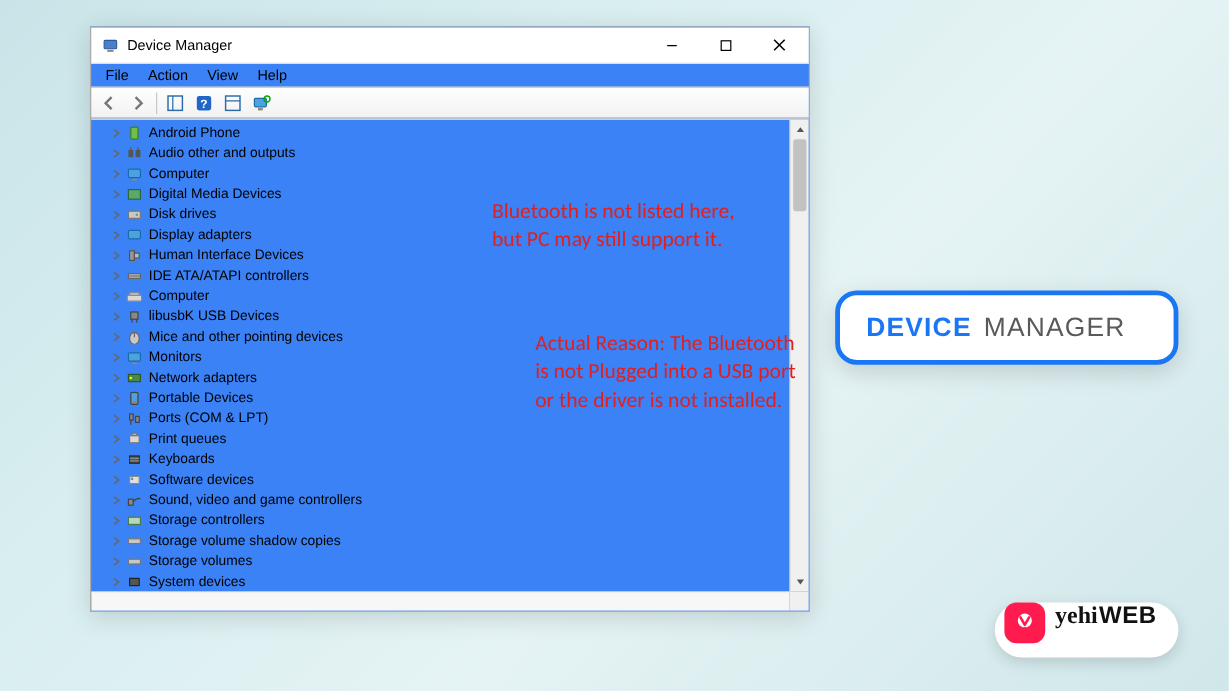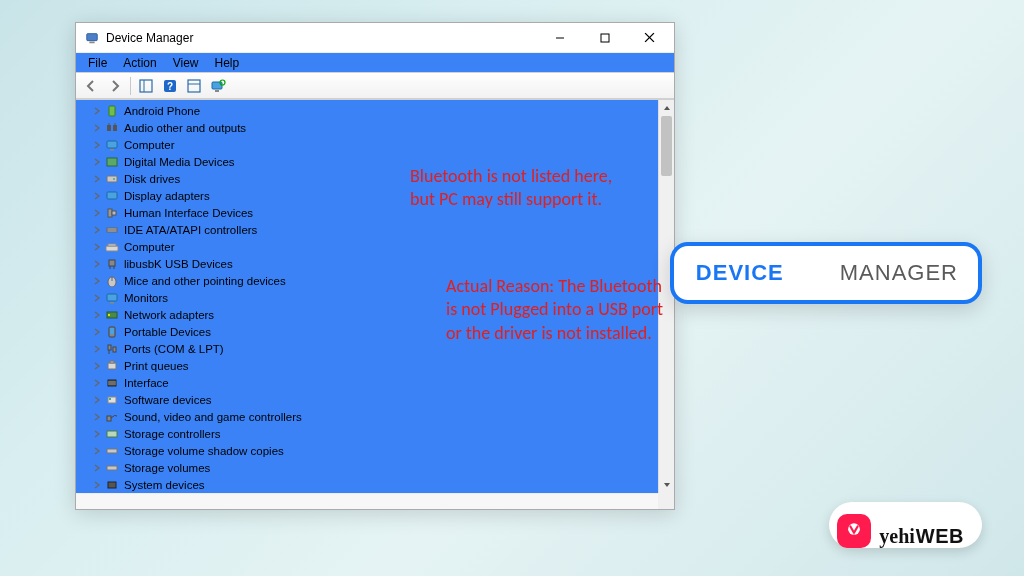--- a/index.html
+++ b/index.html
@@ -185,24 +185,23 @@
     position: absolute;
     right: 42px;
     top: 242px;
     height: 62px;
     display: flex;
     align-items: center;
     background: #fff;
     border: 4px solid #1976f5;
     border-radius: 18px;
     box-shadow: 0 6px 20px rgba(0,0,0,0.15);
-    padding: 0 20px 0 22px;
+    padding: 0 40px 0 22px;
     font-weight: 700;
     letter-spacing: 1px;
-    gap: 46px;
   }
   .pill .p1 {
     color: #1976f5;
     font-family: "Segoe UI", Arial, sans-serif;
     font-size: 22px;
     font-weight: 800;
     margin-right: 10px;
   }
   .pill .p2 {
     color: #5a5a5a;
@@ -214,21 +213,21 @@
   
   .logo {
     position: absolute;
     right: 42px;
     bottom: 28px;
     height: 46px;
     background: #fff;
     border-radius: 24px;
     box-shadow: 0 4px 12px rgba(0,0,0,0.15);
     display: flex;
-    align-items: flex-end;
+    align-items: flex-start;
     padding: 0 18px 0 8px;
     gap: 8px;
   }
   .logo .logo-icon {
     width: 34px; height: 34px;
     background: #ff1b4e;
     border-radius: 10px;
     position: relative;
     display: flex;
     align-items: center;
@@ -561,21 +560,21 @@
               <path d="M2 1 L6 4 L2 7" fill="none" stroke="#666" stroke-width="1.2"></path>
             </svg>
           </span>
           <span class="dev-icon">
             <svg viewBox="0 0 14 12">
               <rect x="3" y="3" width="8" height="6" fill="#555" stroke="#222"></rect>
               <line x1="3" y1="5" x2="11" y2="5" stroke="#888"></line>
               <line x1="3" y1="7" x2="11" y2="7" stroke="#888"></line>
             </svg>
           </span>
-          <span class="label">Interface</span>
+          <span class="label">Keyboards</span>
         </div>
         <div class="tree-item">
           <span class="chevron">
             <svg viewBox="0 0 8 8">
               <path d="M2 1 L6 4 L2 7" fill="none" stroke="#666" stroke-width="1.2"></path>
             </svg>
           </span>
           <span class="dev-icon">
             <svg viewBox="0 0 14 12">
               <rect x="3" y="3" width="8" height="6" fill="#e0e0e0" stroke="#888"></rect>

